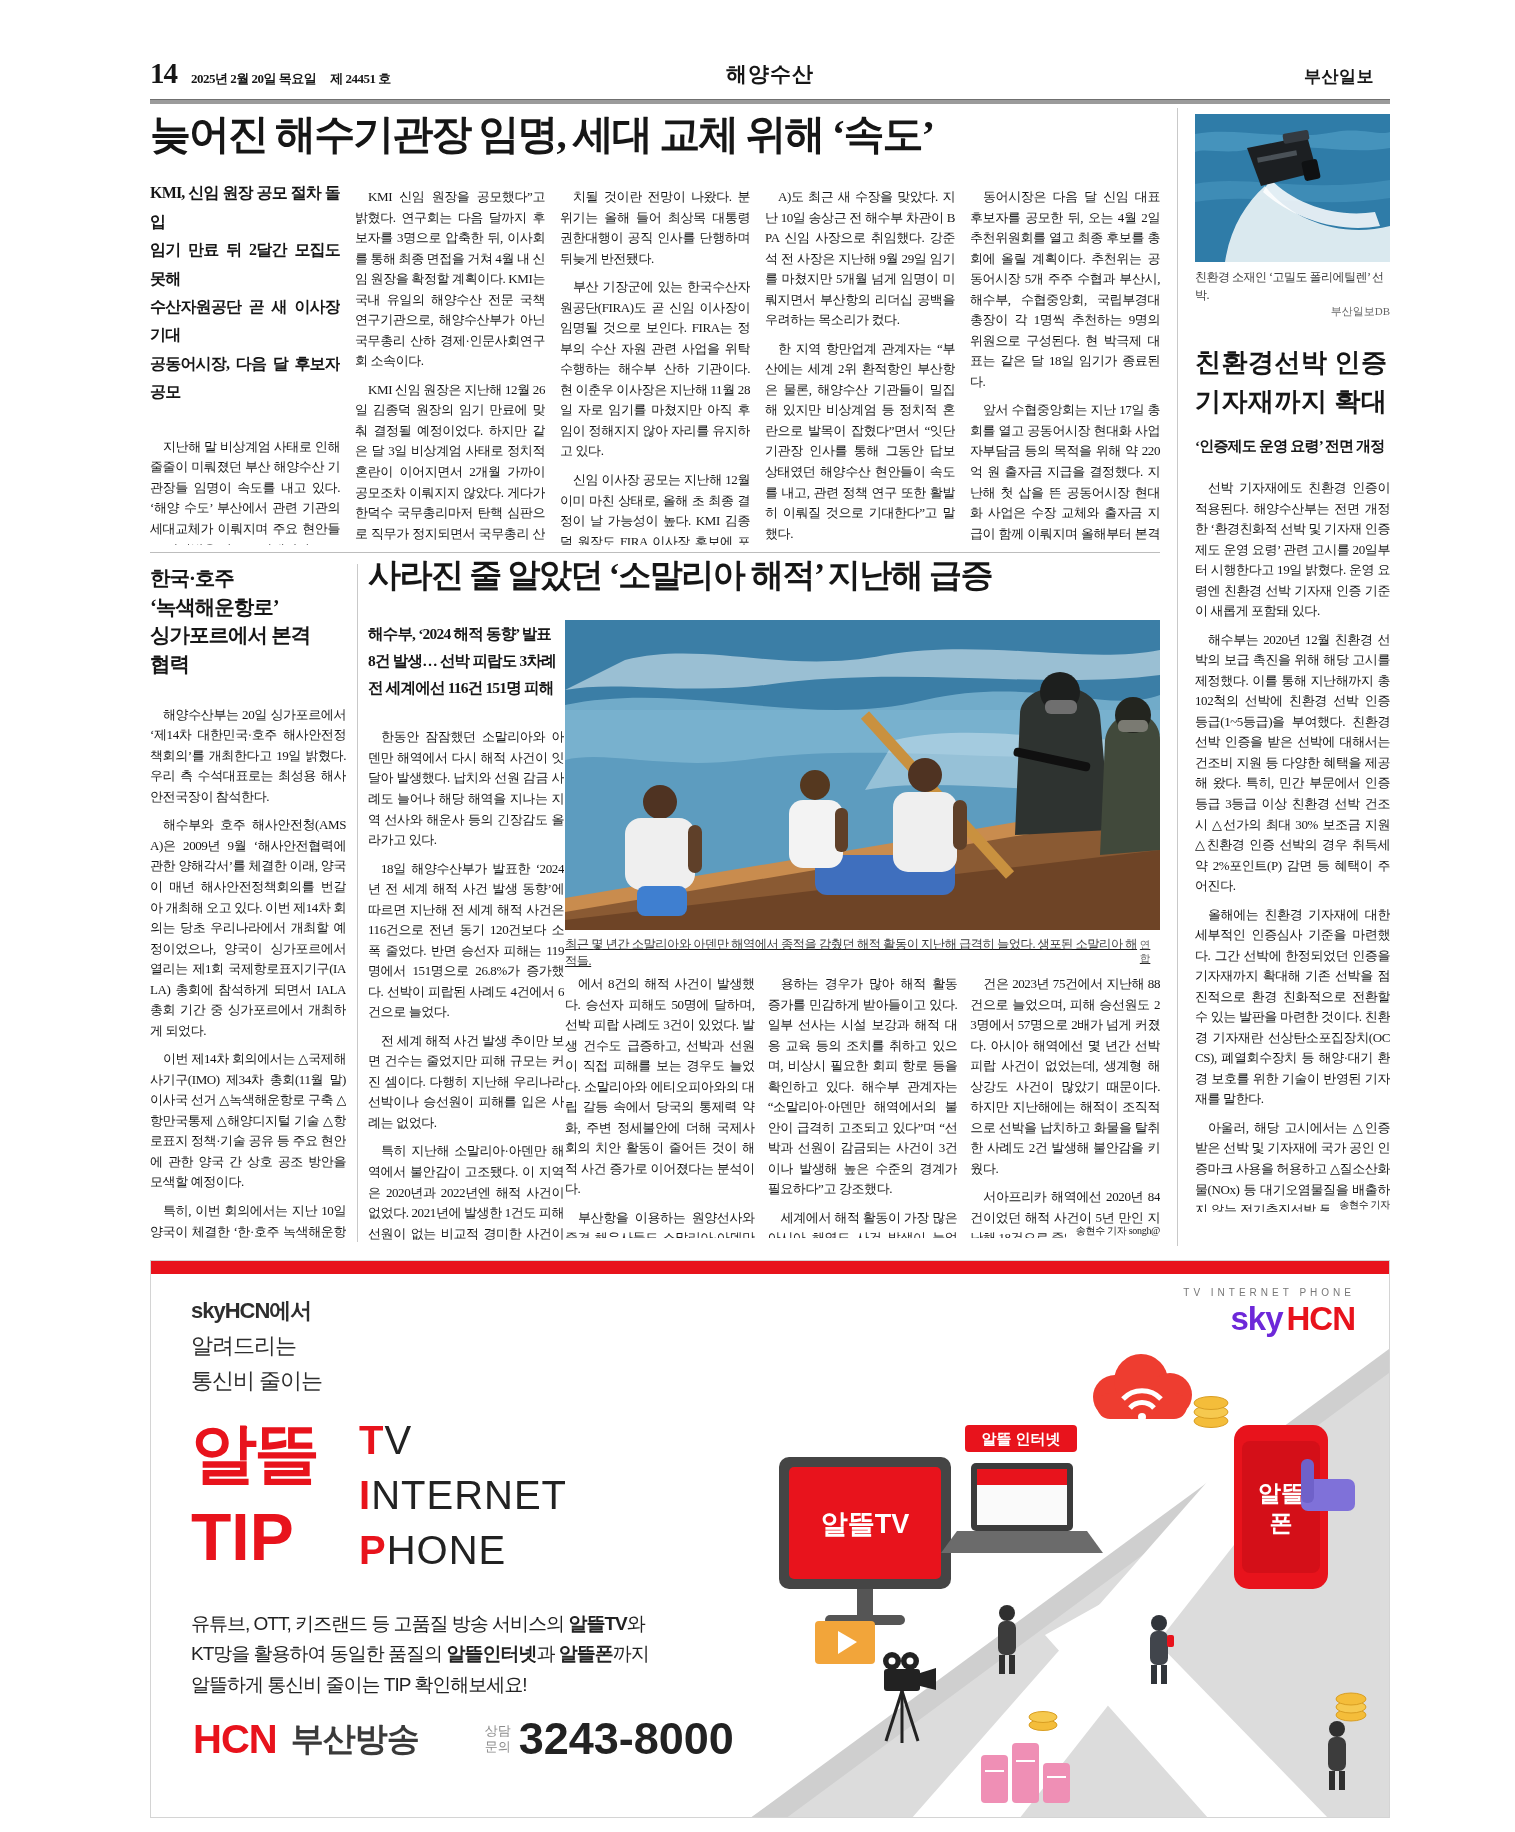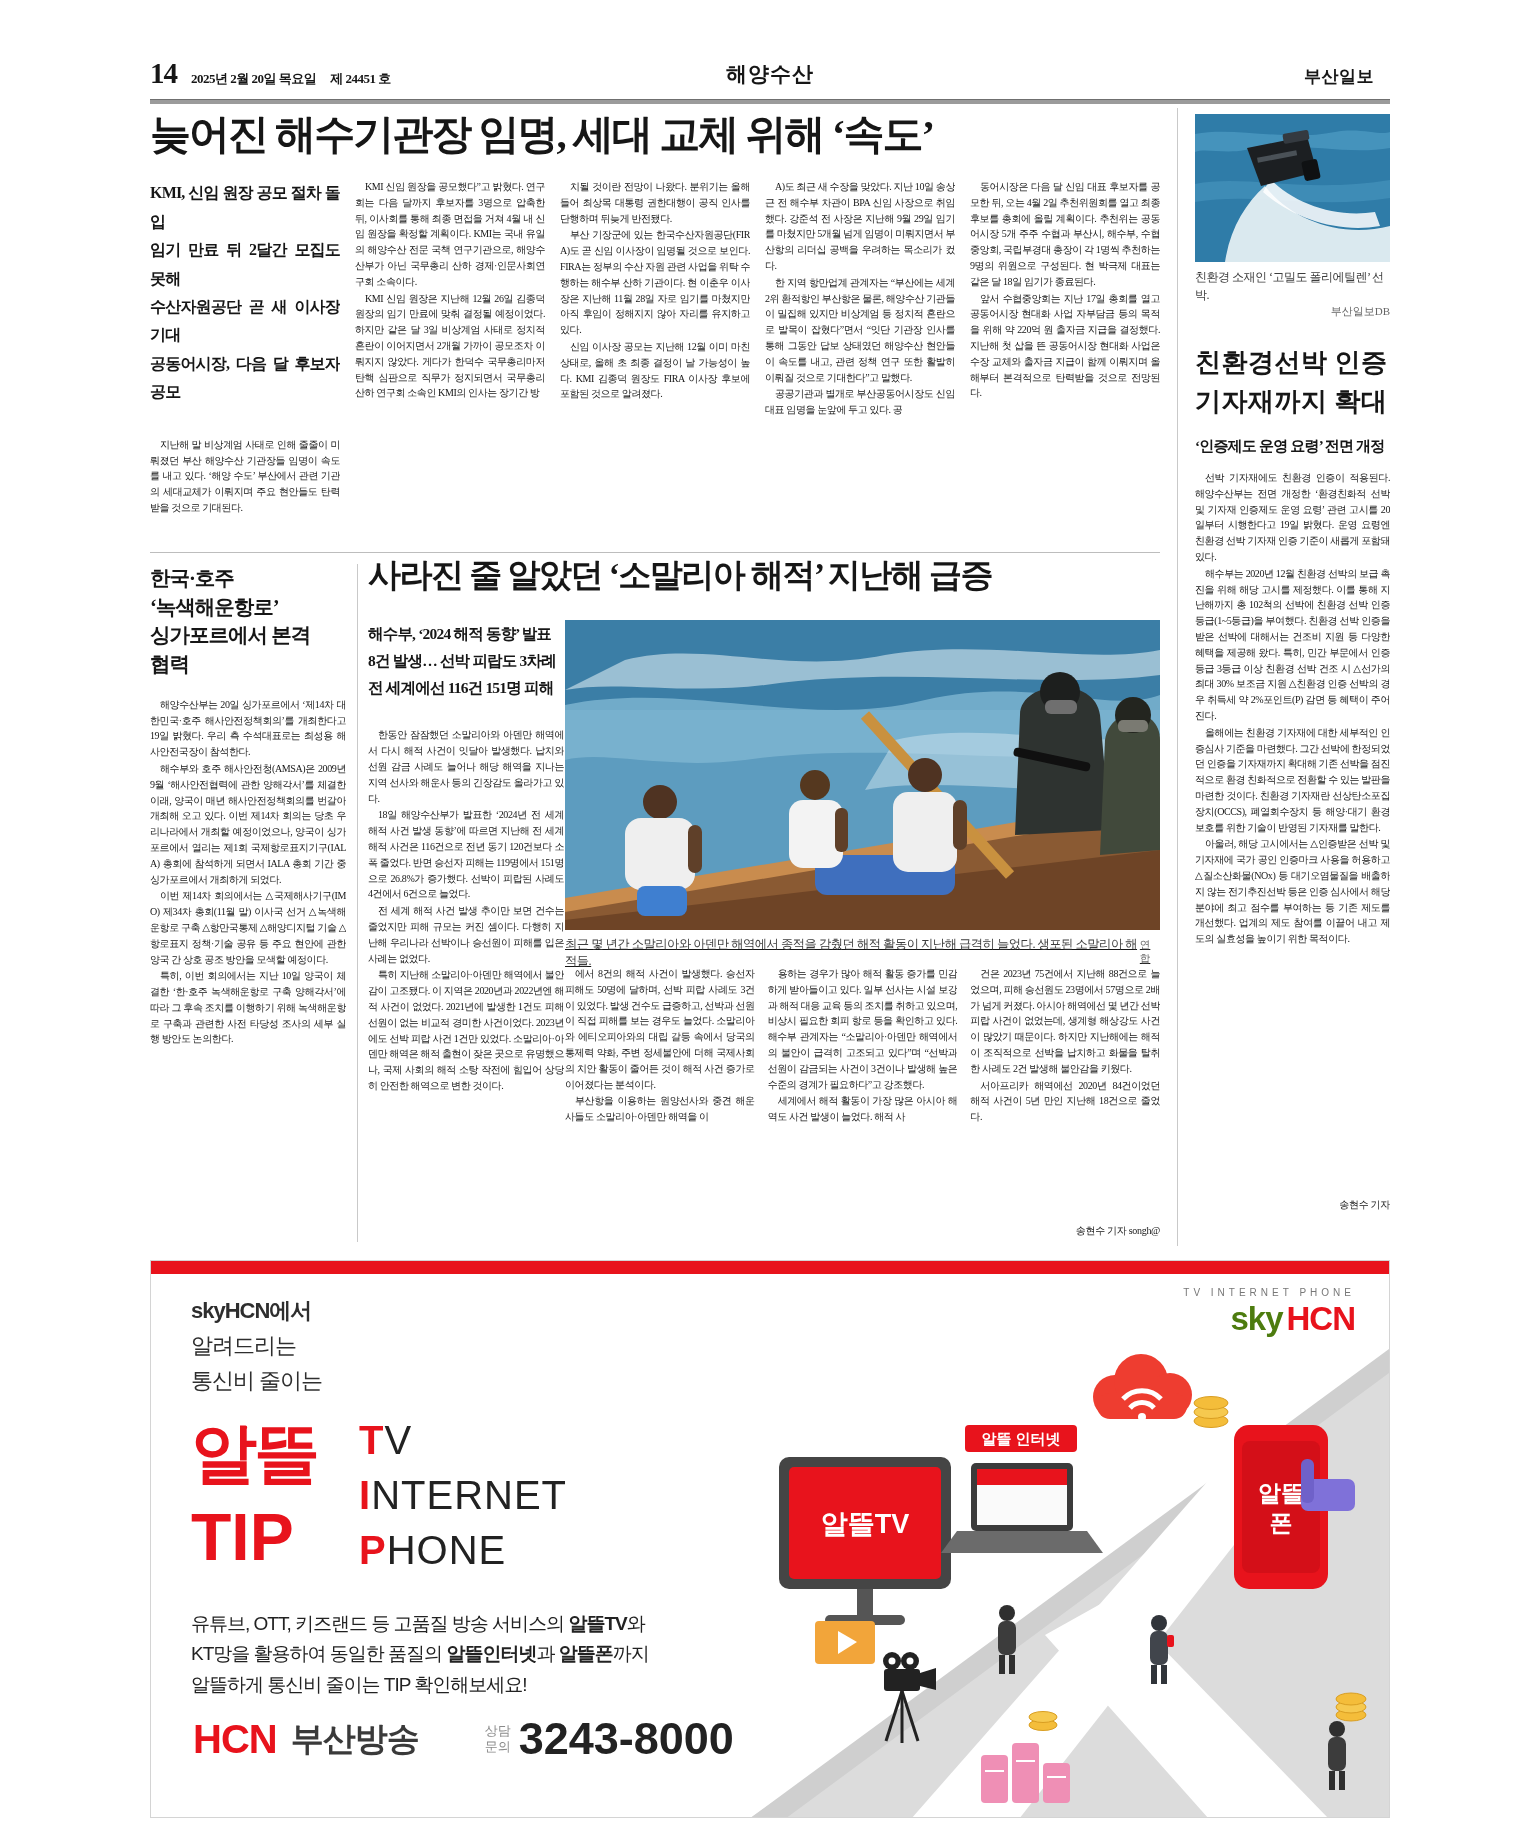--- a/index.html
+++ b/index.html
@@ -14,22 +14,22 @@
   
   .masthead{position:absolute;left:150px;top:52px;width:1240px;height:44px;}
   .mast-left{position:absolute;left:0;bottom:6px;display:flex;align-items:baseline;gap:14px;}
   .pagenum{font-size:29px;font-weight:700;letter-spacing:-1px;}
   .mast-date,.mast-issue{font-size:13px;font-weight:700;letter-spacing:-0.5px;}
   .mast-section{position:absolute;left:0;right:0;bottom:8px;text-align:center;font-size:21px;font-weight:700;letter-spacing:1px;}
   .mast-paper{position:absolute;right:16px;bottom:8px;font-size:17px;font-weight:700;letter-spacing:0.5px;}
   .headrule{position:absolute;left:150px;top:99px;width:1240px;height:5px;background:var(--rule_gray);border-top:1px solid #6f6f6f;}
 
   
-  p{font-size:10px;line-height:1.58;text-align:justify;word-break:break-all;
-    text-indent:1em;letter-spacing:-0.4px;margin-bottom:1px;}
+  p{font-size:13px;line-height:1.58;text-align:justify;word-break:break-all;
+    text-indent:1em;letter-spacing:-0.4px;margin-bottom:1px;margin-top:8px;}
   .byline-abs{position:absolute;right:0;bottom:0;background:#fff;padding-left:10px;font-size:10px;letter-spacing:-0.3px;}
 
   
   .main-article{position:absolute;left:150px;top:108px;width:1010px;height:440px;overflow:hidden;}
   .main-headline{font-size:41px;font-weight:700;letter-spacing:-2px;line-height:1.1;margin:4px 0 22px 0;}
   .main-cols{display:flex;gap:15px;}
   .main-col{width:190px;flex:1 1 0;position:relative;height:366px;overflow:hidden;}
   .lead-block div{font-size:16px;font-weight:700;line-height:1.78;letter-spacing:-0.8px;text-align:justify;word-break:break-all;}
   .lead-block{margin-bottom:30px;}
 
@@ -80,21 +80,21 @@
   .ad-body .seg-b{font-weight:800;}
   .ad-bottom{position:absolute;left:42px;top:452px;display:flex;align-items:center;}
   .ad-hcn{font-size:40px;font-weight:800;color:var(--accent_red);letter-spacing:-1px;}
   .ad-busan{font-size:33px;font-weight:800;color:#3a3a3a;margin-left:14px;letter-spacing:-1px;}
   .ad-contact{display:flex;align-items:center;margin-left:66px;gap:8px;}
   .ad-contact-label{font-size:13px;color:#8a8a8a;line-height:1.25;}
   .ad-phone{font-size:45px;font-weight:600;color:#222;letter-spacing:0px;}
   .ad-toplogo{position:absolute;right:34px;top:26px;text-align:right;}
   .ad-toplogo-small{font-size:10px;letter-spacing:4px;color:#777;}
   .ad-toplogo-main{font-size:33px;font-weight:800;letter-spacing:-1px;margin-top:2px;}
-  .ad-toplogo-main .sky{color:#4d7c0f;}
+  .ad-toplogo-main .sky{color:#6d28d9;}
   .ad-toplogo-main .hcn{color:var(--accent_red);margin-left:4px;}
 </style>
 </head>
 <body>
 
 <div class="page">
 
   <header class="masthead">
     <div class="mast-left">
       <span class="pagenum">14</span>

